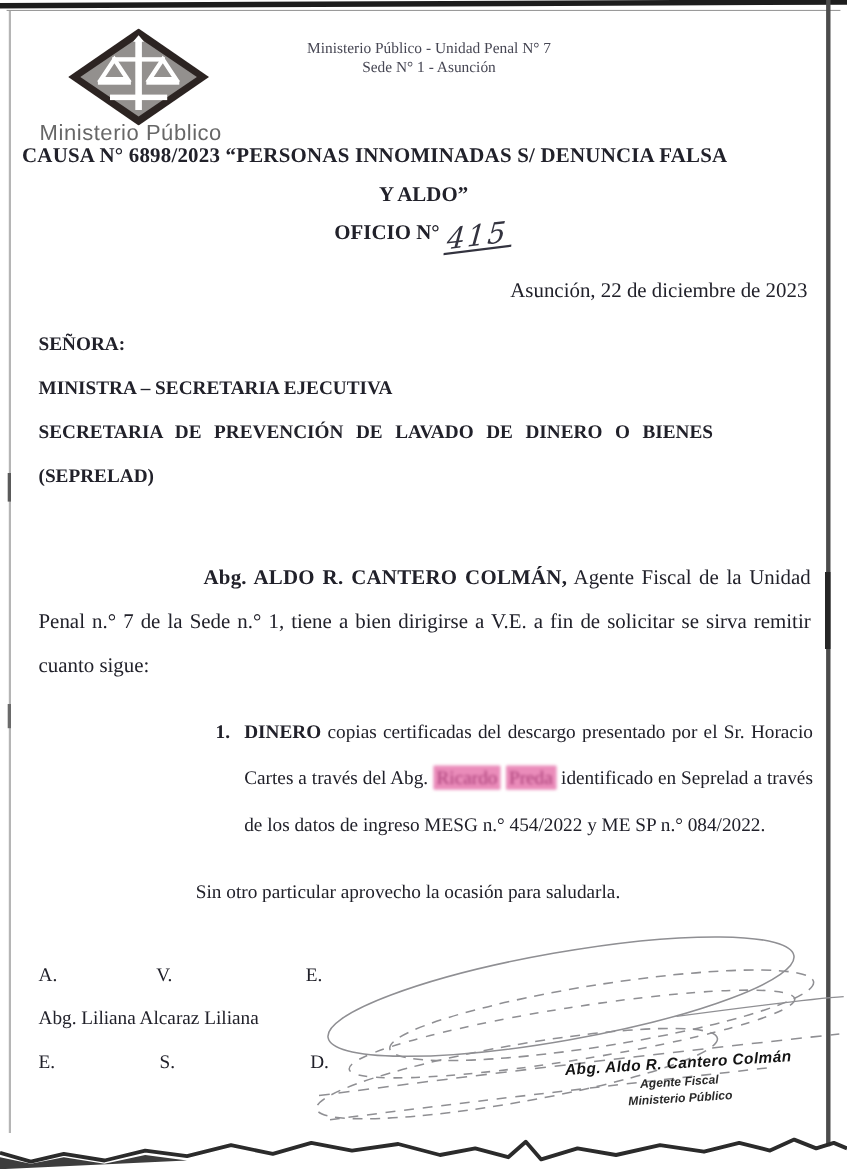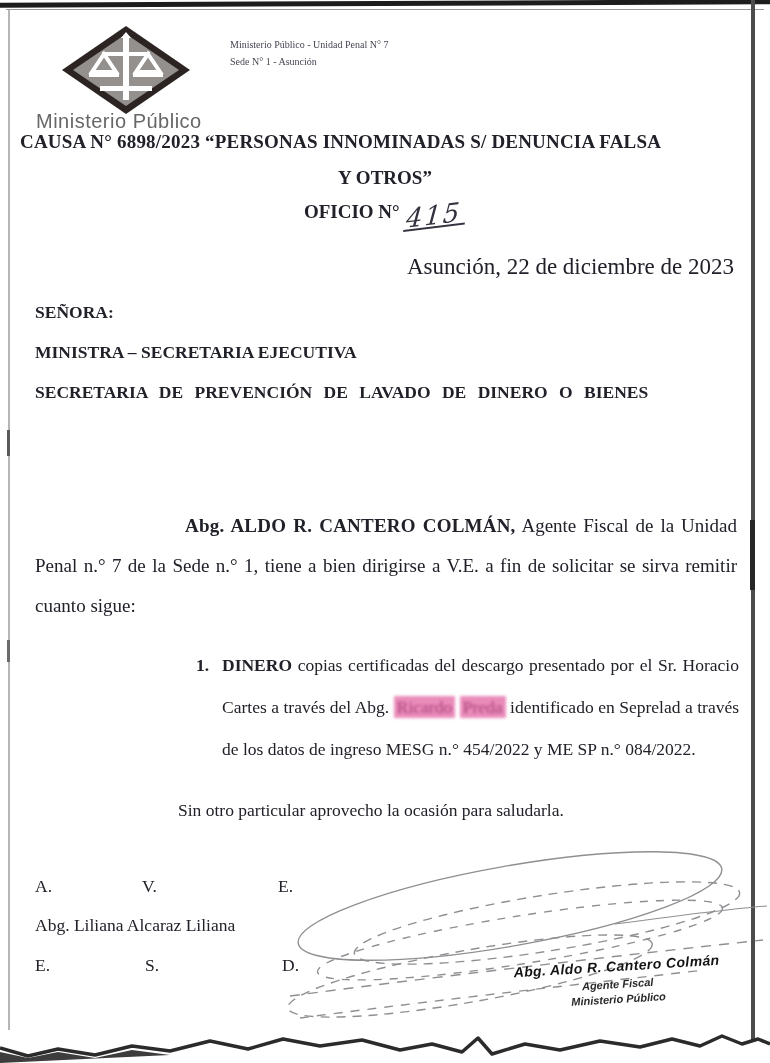--- a/index.html
+++ b/index.html
@@ -25,39 +25,39 @@
   .logo{position:absolute;left:62px;top:26px;}
   .logo-caption{
     position:absolute;left:36px;top:110px;
     font-family:"Liberation Sans", sans-serif;
     font-size:20px;color:#676767;letter-spacing:0.5px;
   }
 
   
   .office{
     position:absolute;left:230px;top:36px;width:320px;
-    text-align:left;font-size:10px;line-height:17px;color:#464653;
+    text-align:center;font-size:14px;line-height:17px;color:#464653;
   }
 
   
   .causa{position:absolute;left:20px;top:131px;width:730px;font-weight:bold;font-size:19px;letter-spacing:0.2px;}
   .causa-l2{position:absolute;left:20px;top:167px;width:730px;text-align:center;font-weight:bold;font-size:19px;}
   .oficio{position:absolute;left:20px;top:201px;width:730px;text-align:center;font-weight:bold;font-size:19px;}
   .oficio .hand{
     display:inline-block;
     font-family:"DejaVu Serif", serif;
     font-style:italic;font-weight:normal;
     font-size:26px;color:#33333f;
     transform:rotate(-7deg) skewX(-12deg);
     border-bottom:2px solid #33333f;
     padding:0 4px 0 2px;line-height:22px;
     vertical-align:-6px;letter-spacing:2px;
   }
 
-  .dateline{position:absolute;right:36px;top:254px;font-size:23px;}
+  .dateline{position:absolute;right:36px;top:254px;font-size:19px;}
 
   
   .addr{position:absolute;left:35px;top:302px;width:702px;font-weight:bold;font-size:17.5px;}
   .addr .row{height:40px;}
   .addr .spread{word-spacing:7px;}
   .addr .presente{text-decoration:underline;text-underline-offset:3px;}
 
   
   .body-intro{
     position:absolute;left:35px;top:506px;width:702px;
@@ -131,32 +131,33 @@
     </svg>
   </div>
   <div class="logo-caption">Ministerio Público</div>
 
   <div class="office">
     <div>Ministerio Público - Unidad Penal N° 7</div>
     <div>Sede N° 1 - Asunción</div>
   </div>
 
   <div class="causa">CAUSA N° 6898/2023 “PERSONAS INNOMINADAS S/ DENUNCIA FALSA</div>
-  <div class="causa-l2">Y OTROS”</div>
+  <div class="causa-l2">Y ALDO”</div>
   <div class="oficio">
     <span>OFICIO N°</span>
     <span class="hand">415</span>
   </div>
 
   <div class="dateline">Asunción, 22 de diciembre de 2023</div>
 
   <div class="addr">
     <div class="row">SEÑORA:</div>
     <div class="row">MINISTRA – SECRETARIA EJECUTIVA</div>
     <div class="row spread">SECRETARIA DE PREVENCIÓN DE LAVADO DE DINERO O BIENES</div>
+    <div class="row">(SEPRELAD)</div>
   </div>
 
   <div class="body-intro">
     <b>Abg. ALDO R. CANTERO COLMÁN,</b><span> Agente Fiscal de la Unidad Penal n.° 7 de la Sede n.° 1, tiene a bien dirigirse a V.E. a fin de solicitar se sirva remitir cuanto sigue:</span>
   </div>
 
   <div class="list-item">
     <span class="list-num">1.</span>
     <b>DINERO</b><span> copias certificadas del descargo presentado por el Sr. Horacio Cartes a través del Abg. </span><span class="hl">Ricardo</span> <span class="hl">Preda</span><span> identificado en Seprelad a través de los datos de ingreso MESG n.° 454/2022 y ME SP n.° 084/2022.</span>
   </div>

